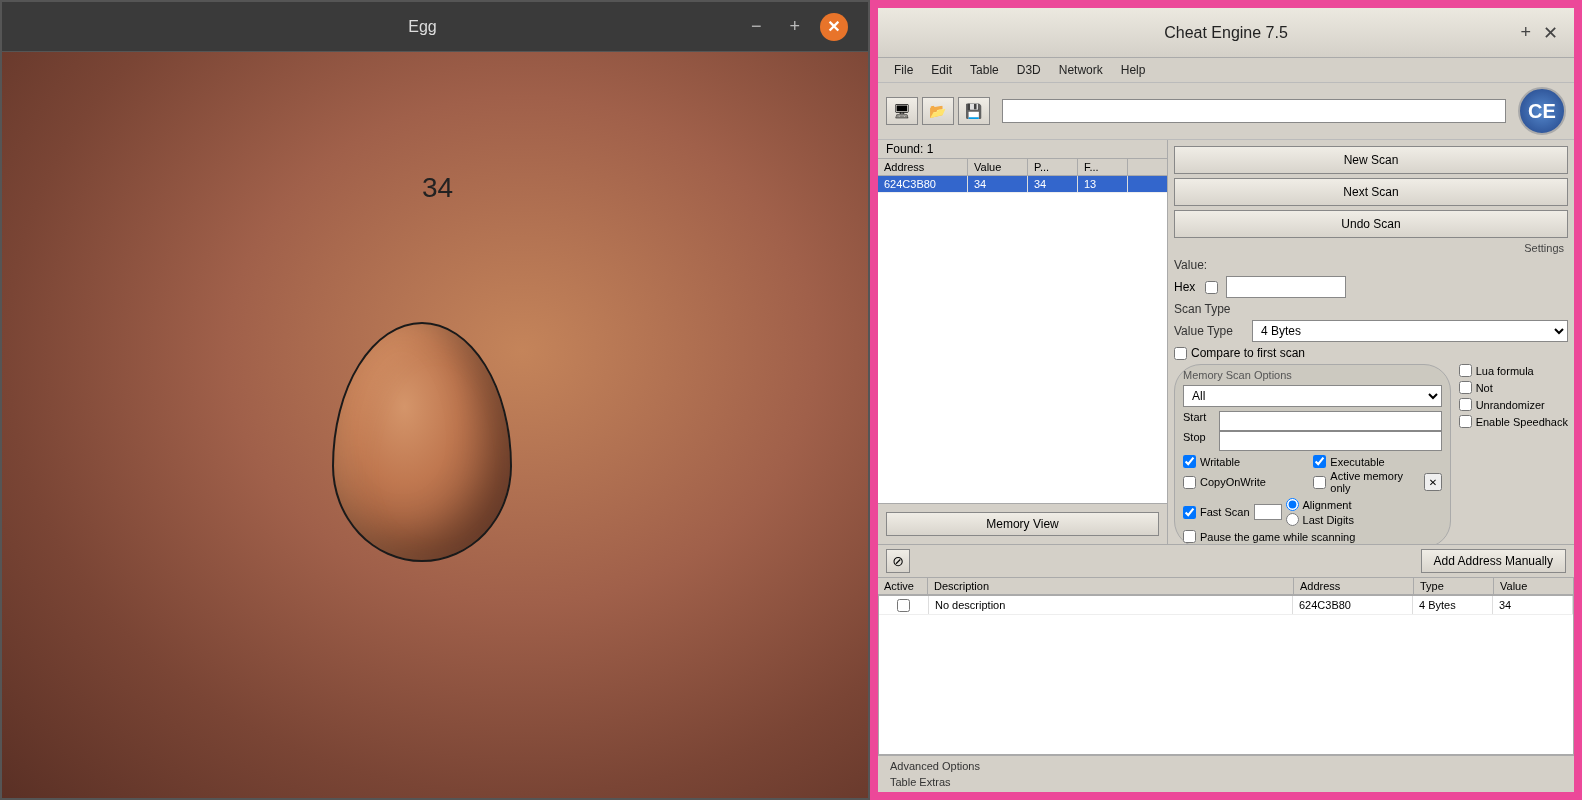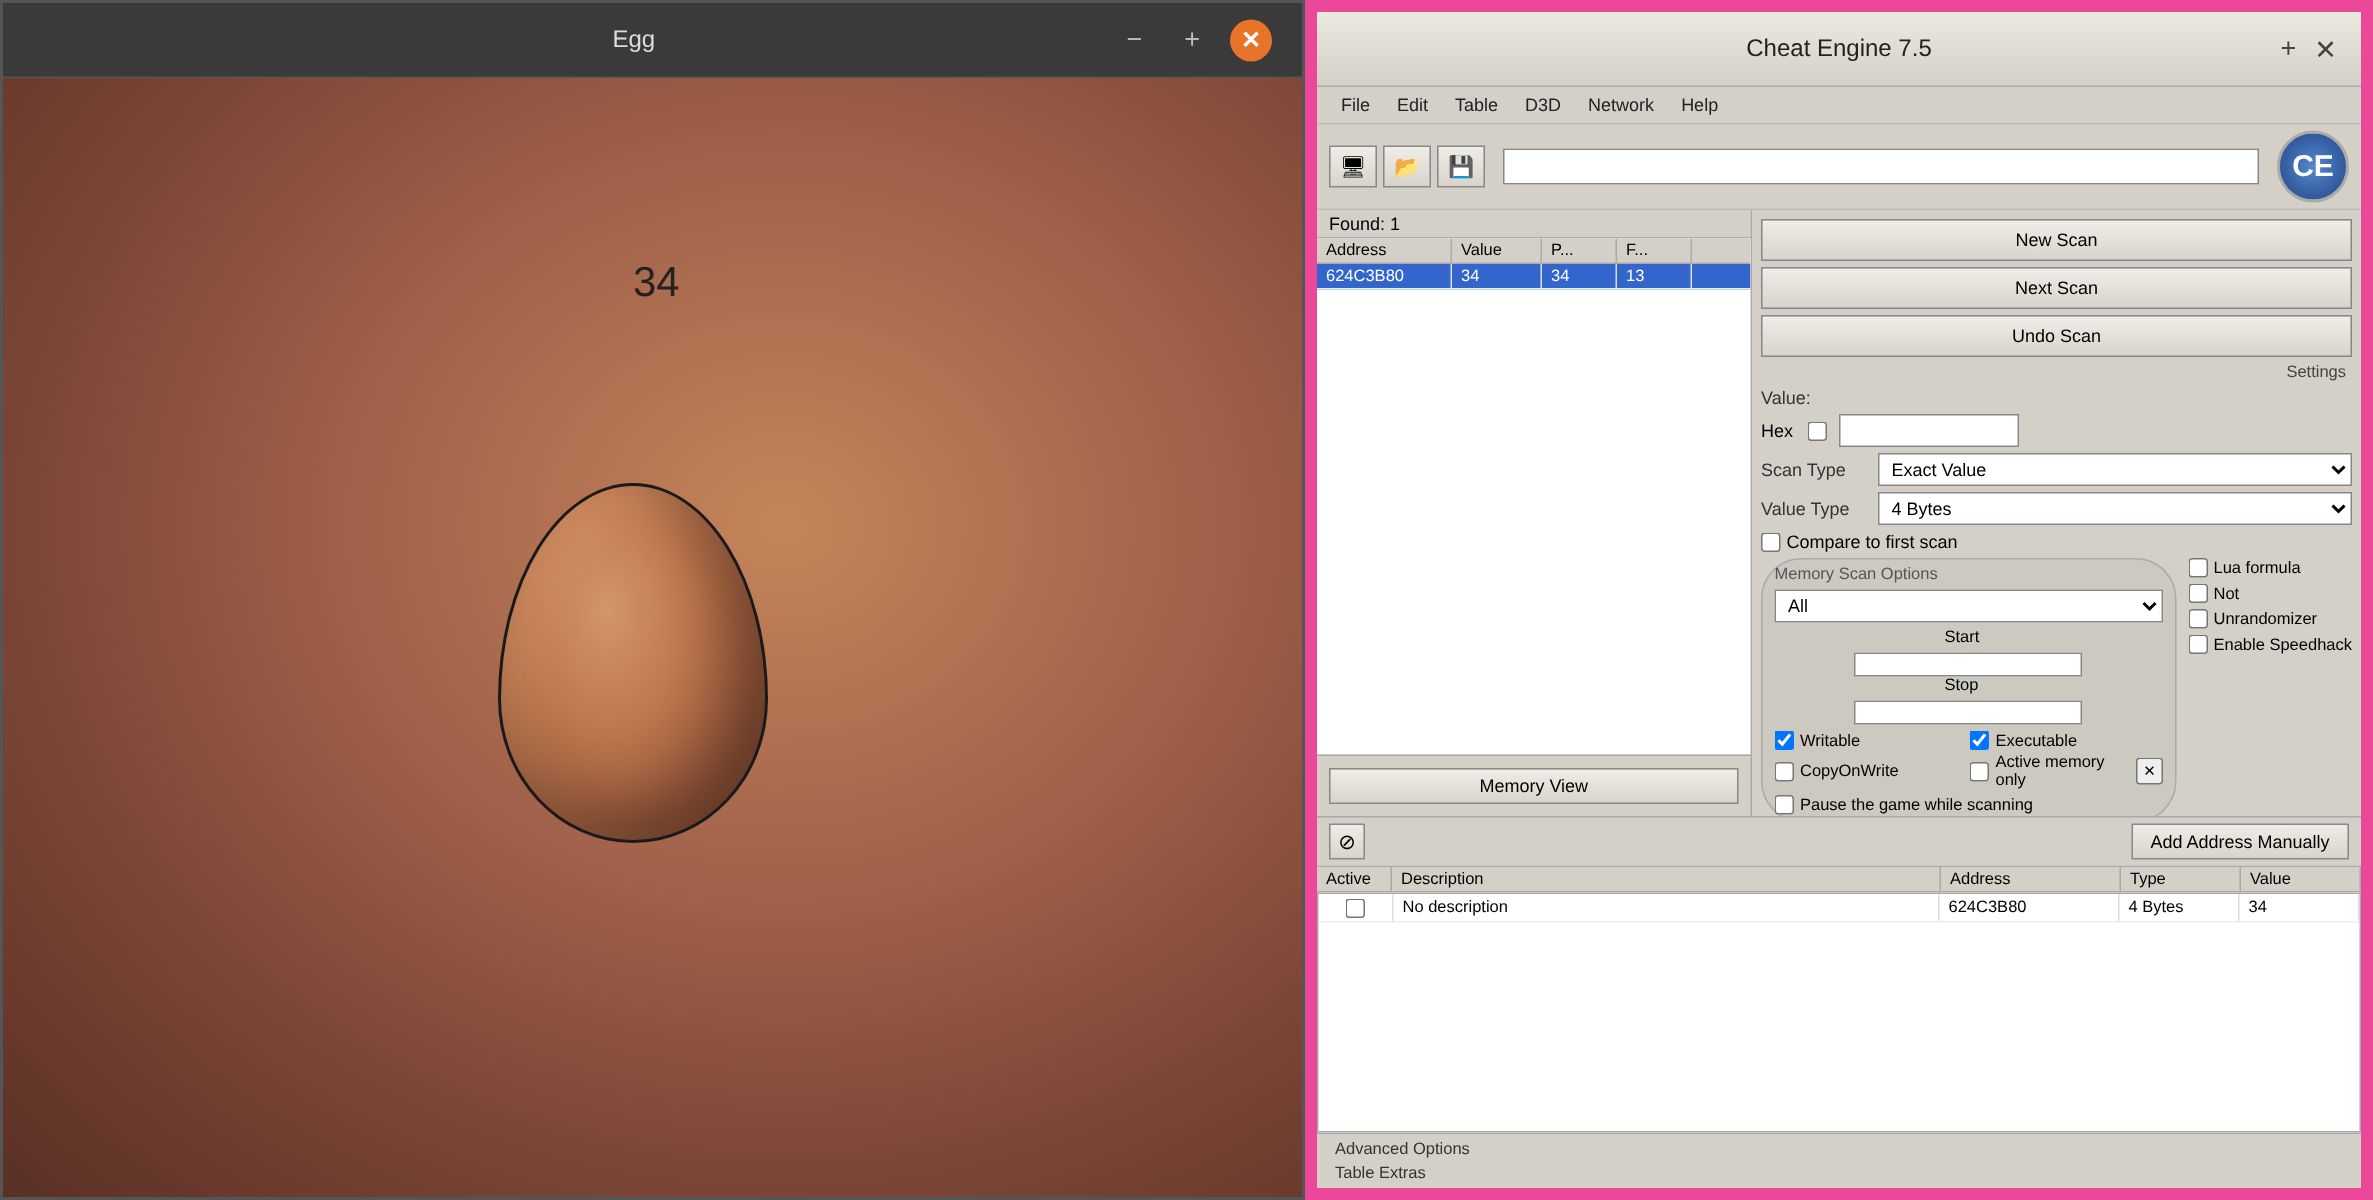--- a/index.html
+++ b/index.html
@@ -353,24 +353,22 @@
     }
 
     .ce-memory-select-row {
       display: flex;
       align-items: center;
       gap: 4px;
     }
 
     .ce-address-row {
       display: flex;
-      align-items: center;
       gap: 4px;
       font-size: 11px;
-      flex-direction: column;
     }
 
     .ce-address-input {
       flex: 1;
       background: white;
       border: 1px solid #888;
       padding: 1px 4px;
       font-size: 11px;
       height: 20px;
       text-align: right;
@@ -600,25 +598,20 @@
         <span class="ce-label">Value:</span>
       </div>
       <div class="ce-value-row">
         <span style="font-size:12px; margin-right:2px;">Hex</span>
         <input type="checkbox" style="">
         <input class="ce-value-input" type="text" style="">
       </div>
 
       <div class="ce-scan-type-row">
         <span class="ce-label">Scan Type</span>
-        <select class="ce-select">
-          <option>Exact Value</option>
-          <option>Changed Value</option>
-          <option>Unchanged Value</option>
-        </select>
       </div>
 
       <div class="ce-scan-type-row">
         <span class="ce-label">Value Type</span>
         <select class="ce-select">
           <option>4 Bytes</option>
           <option>2 Bytes</option>
           <option>8 Bytes</option>
           <option>Float</option>
         </select>
@@ -658,20 +651,35 @@
             <div class="ce-checkbox-row">
               <input type="checkbox" style="">
               <span>CopyOnWrite</span>
             </div>
             <div style="display:flex; align-items:center; gap:4px;">
               <input type="checkbox" style="">
               <span>Active memory only</span>
               <button style="width:18px;height:18px;font-size:10px;padding:0;">✕</button>
             </div>
           </div>
+          <div class="ce-fast-scan-row" style="margin-top:4px;">
+            <input type="checkbox" checked="" style="">
+            <span>Fast Scan</span>
+            <input class="ce-fast-input" type="text" style="">
+            <div class="ce-radio-group">
+              <div class="ce-checkbox-row">
+                <input type="radio" name="align" checked="" style="">
+                <span>Alignment</span>
+              </div>
+              <div class="ce-checkbox-row">
+                <input type="radio" name="align" style="">
+                <span>Last Digits</span>
+              </div>
+            </div>
+          </div>
           <div class="ce-checkbox-row ce-pause-check" style="margin-top:4px;">
             <input type="checkbox" style="">
             <span>Pause the game while scanning</span>
           </div>
         </div>
 
         <div class="ce-right-side-checks">
           <div class="ce-checkbox-row">
             <input type="checkbox" style="">
             <span>Lua formula</span>

